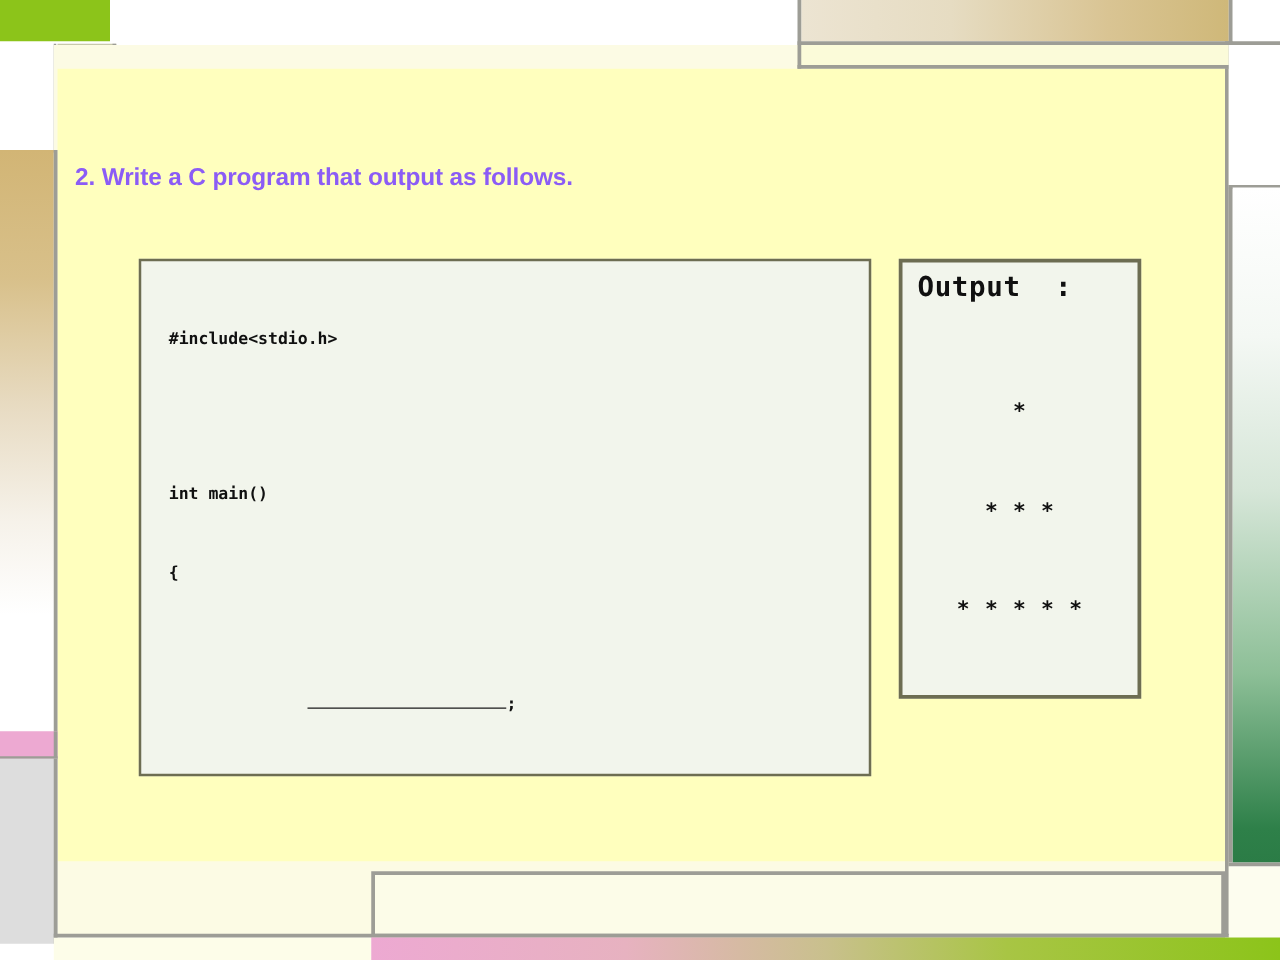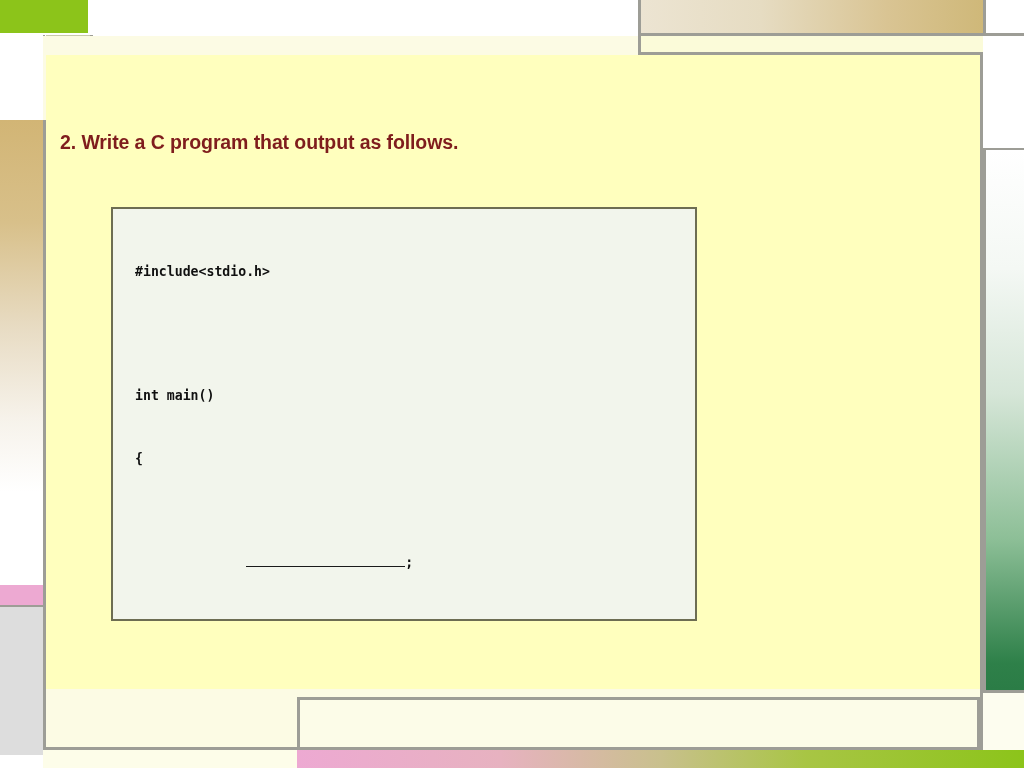--- a/index.html
+++ b/index.html
@@ -58,21 +58,21 @@
   .bottomright-gr { left: 983px; top: 693px; width: 41px; height: 57px; background: #fdfdef; }
 
   
   .question {
     position: absolute;
     left: 60px;
     top: 128px;
     width: 620px;
     font-size: 19.5px;
     font-weight: bold;
-    color: #7f1d1d;
+    color: #8b5cf6;
     line-height: 29px;
     letter-spacing: -0.1px;
   }
   .q-line2 { padding-left: 26px; }
 
   
   .code-box {
     position: absolute;
     left: 111px;
     top: 207px;
@@ -190,14 +190,28 @@
     
     
     
     
     
     
     
     
   </div>
 
+  <div class="output-box">
+    <div class="output-title">Output  :</div>
+    <div class="output-rows">
+      <div>*</div>
+      <div>* * *</div>
+      <div>* * * * *</div>
+      <div>* * * * * * *</div>
+      
+      
+      
+      
+      
+    </div>
+  </div>
 
 </div>
 
 </body></html>

